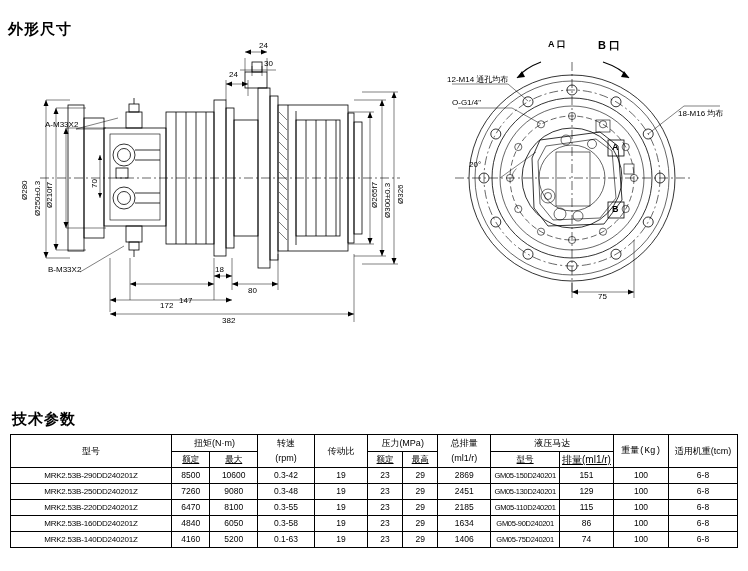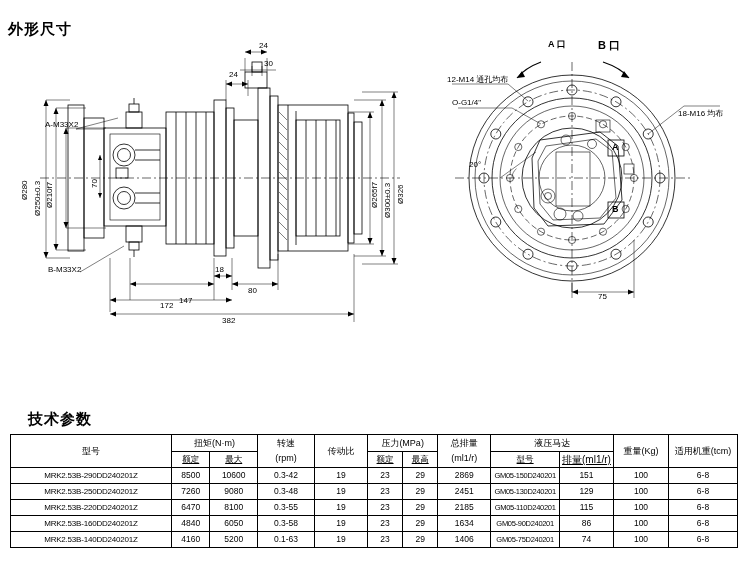--- a/index.html
+++ b/index.html
@@ -13,21 +13,21 @@
   }
   .page{position:relative;width:748px;height:571px;}
 
   .title{
     position:absolute;
     font-weight:bold;
     font-size:15px;
     letter-spacing:1px;
   }
   #title-outline{left:8px;top:20px;}
-  #title-params{left:28px;top:410px;}
+  #title-params{left:12px;top:410px;}
 
   svg.draw{position:absolute;left:0;top:0;width:748px;height:571px;pointer-events:none;}
 
   .lbl{position:absolute;font-size:8px;white-space:nowrap;}
   .lbl.b{font-weight:bold;}
   .rot90{transform:rotate(-90deg);transform-origin:left top;}
 
   
   .tbl-wrap{position:absolute;left:10px;top:434px;width:728px;}
   table{border-collapse:collapse;width:728px;font-size:8.5px;}
@@ -334,21 +334,21 @@
     <table>
       <thead>
         <tr class="hdr-top">
           <th rowspan="2" style="width:160px;">型号</th>
           <th colspan="2" style="width:106px;">扭矩(N·m)</th>
           <th rowspan="2" style="width:56px;"><span>转速</span><br><span>(rpm)</span></th>
           <th rowspan="2" style="width:52px;">传动比</th>
           <th colspan="2" style="width:92px;">压力(MPa)</th>
           <th rowspan="2" style="width:52px;"><span>总排量</span><br><span>(ml1/r)</span></th>
           <th colspan="2" style="width:148px;">液压马达</th>
-          <th rowspan="2" style="width:54px;">重量(Kg)</th>
+          <th rowspan="2" style="width:54px;font-family:Liberation Mono, monospace;">重量(Kg)</th>
           <th rowspan="2" style="width:68px;">适用机重(tcm)</th>
         </tr>
         <tr class="hdr-sub">
           <th>额定</th>
           <th>最大</th>
           <th>额定</th>
           <th>最高</th>
           <th>型号</th>
           <th style="font-size:10px;">排量(ml1/r)</th>
         </tr>

